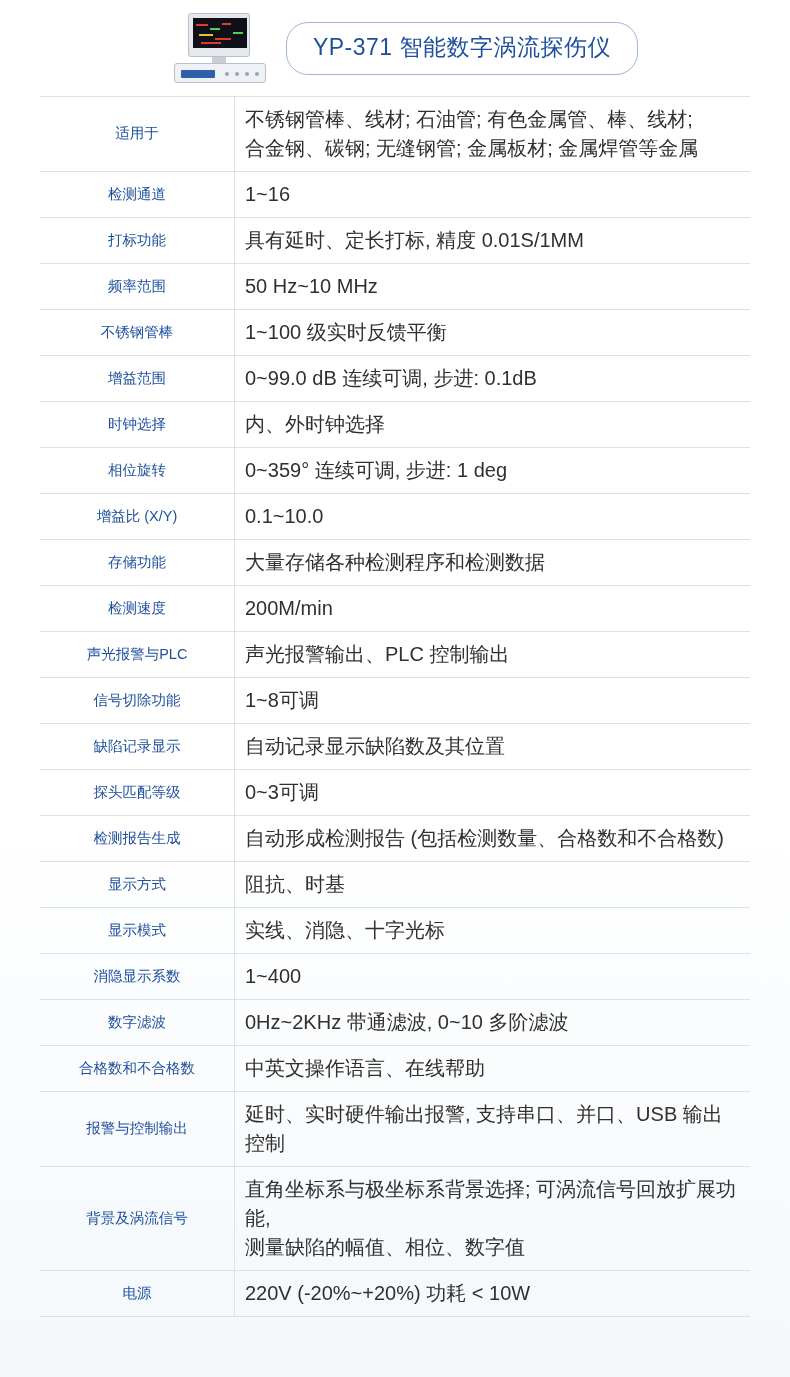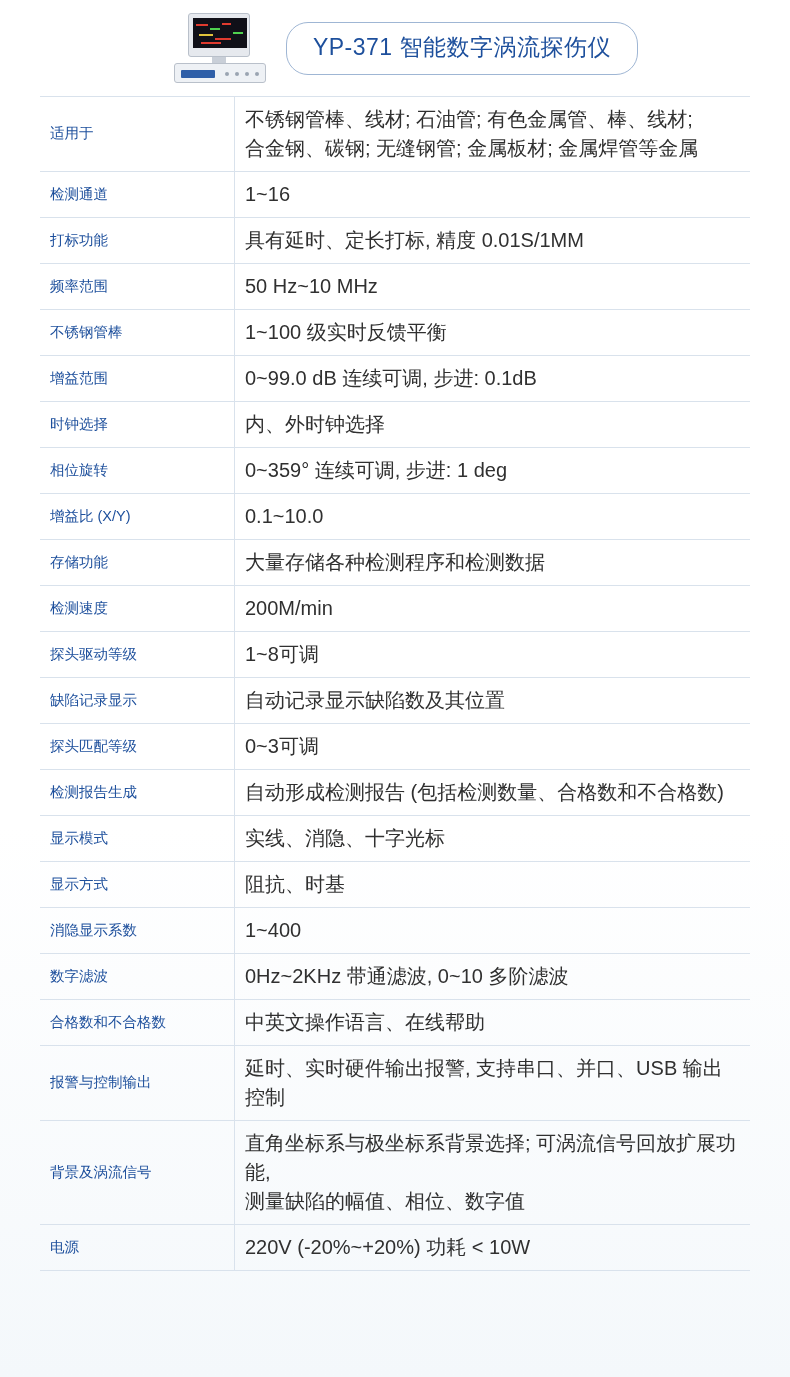--- a/index.html
+++ b/index.html
@@ -133,21 +133,21 @@
     border-top: 1px solid #d9e2ec;
   }
   table.spec-table td {
     padding: 8px 10px;
     vertical-align: middle;
     line-height: 1.45;
   }
   td.label-cell {
     width: 174px;
     color: #1d4f9c;
-    text-align: left;
+    text-align: center;
     border-right: 1px solid #d9e2ec;
     font-size: 14.5px;
     margin-top: 24px;
   }
   td.value-cell {
     color: #303030;
     padding-left: 14px;
     font-size: 20px;
   }
   .row-tall td { padding-top: 10px; padding-bottom: 10px; }
@@ -229,42 +229,46 @@
         </tr>
         <tr>
           <td class="label-cell">存储功能</td>
           <td class="value-cell">大量存储各种检测程序和检测数据</td>
         </tr>
         <tr>
           <td class="label-cell">检测速度</td>
           <td class="value-cell">200M/min</td>
         </tr>
         <tr>
-          <td class="label-cell">探头驱动等级</td>
+          <td class="label-cell">声光报警与PLC</td>
+          <td class="value-cell">声光报警输出、PLC 控制输出</td>
+        </tr>
+        <tr>
+          <td class="label-cell">信号切除功能</td>
           <td class="value-cell">1~8可调</td>
         </tr>
         <tr>
           <td class="label-cell">缺陷记录显示</td>
           <td class="value-cell">自动记录显示缺陷数及其位置</td>
         </tr>
         <tr>
           <td class="label-cell">探头匹配等级</td>
           <td class="value-cell">0~3可调</td>
         </tr>
         <tr>
           <td class="label-cell">检测报告生成</td>
           <td class="value-cell">自动形成检测报告 (包括检测数量、合格数和不合格数)</td>
         </tr>
         <tr>
+          <td class="label-cell">显示方式</td>
+          <td class="value-cell">阻抗、时基</td>
+        </tr>
+        <tr>
           <td class="label-cell">显示模式</td>
           <td class="value-cell">实线、消隐、十字光标</td>
-        </tr>
-        <tr>
-          <td class="label-cell">显示方式</td>
-          <td class="value-cell">阻抗、时基</td>
         </tr>
         <tr>
           <td class="label-cell">消隐显示系数</td>
           <td class="value-cell">1~400</td>
         </tr>
         <tr>
           <td class="label-cell">数字滤波</td>
           <td class="value-cell">0Hz~2KHz 带通滤波, 0~10 多阶滤波</td>
         </tr>
         <tr>

